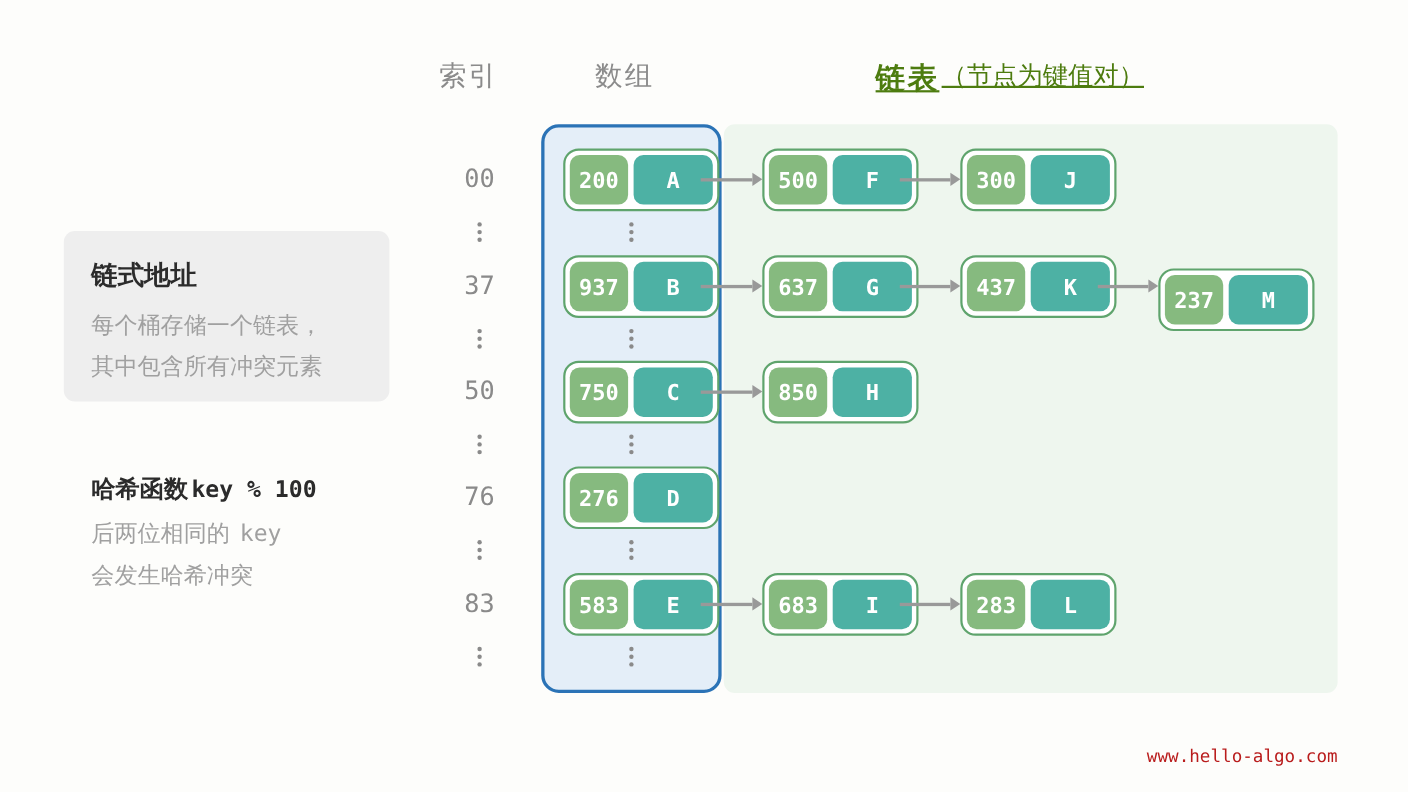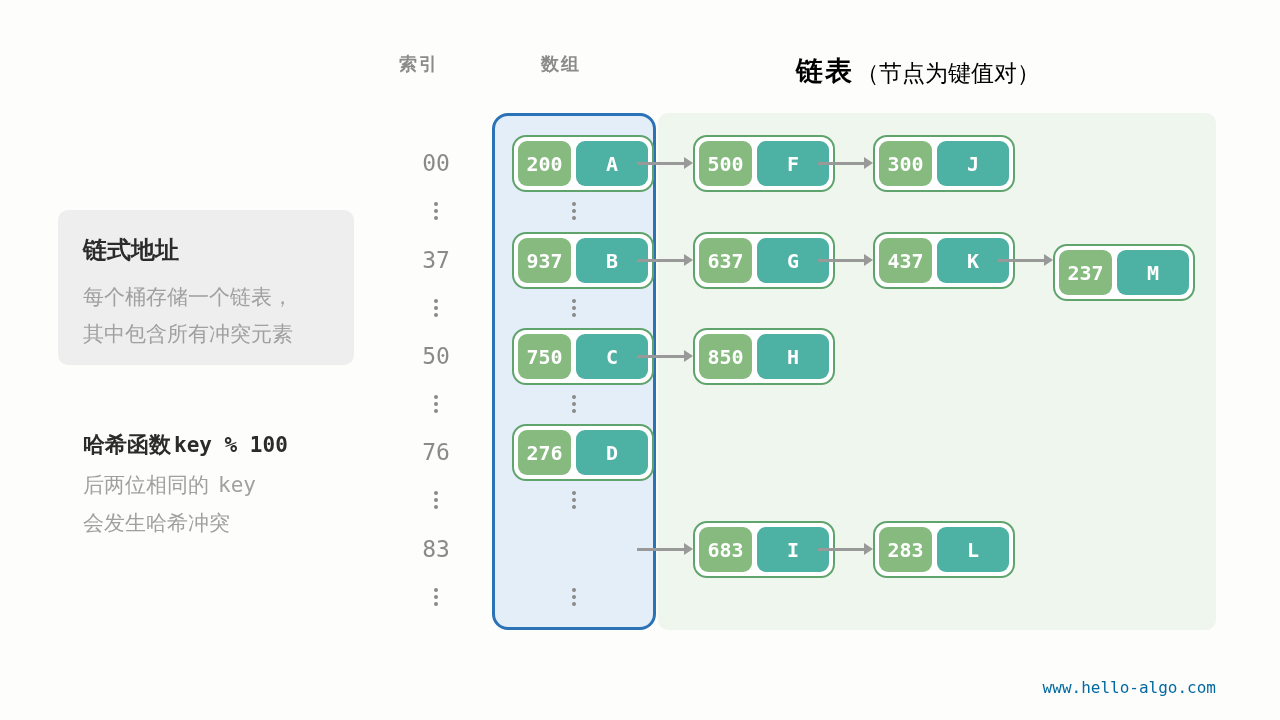--- a/index.html
+++ b/index.html
@@ -4,24 +4,24 @@
 <style>
   * { margin:0; padding:0; box-sizing:border-box; }
   html,body { background:#ffffff; }
   .canvas {
     position:relative; width:1280px; height:720px;
     background:#fdfdfb; overflow:hidden;
     font-family:"Liberation Sans", sans-serif;
   }
 
   
-  .hdr { position:absolute; top:52px; font-size:18px; font-weight:bold; color:#8b8b8b; letter-spacing:2px;text-align:right; }
+  .hdr { position:absolute; top:52px; font-size:25px; font-weight:normal; color:#8b8b8b; letter-spacing:2px;text-align:right; }
   .hdr-index { left:399px; }
   .hdr-array { left:541px; }
-  .hdr-list-wrap { position:absolute; top:53px; left:796px; color:#000000; display:flex; align-items:flex-end; }
+  .hdr-list-wrap { position:absolute; top:53px; left:796px; color:#4d7c0f; display:flex; align-items:flex-start;text-decoration:underline; }
   .hdr-list { font-size:27px; font-weight:bold; letter-spacing:2px; }
   .hdr-note { font-size:23px; margin-left:2px; }
 
   
   .info-box { position:absolute; left:58px; top:210px; width:296px; height:155px;
     background:#eeeeee; border-radius:10px; padding:24px 25px; }
   .info-title { font-size:24px; font-weight:bold; color:#2b2b2b; margin-bottom:12px; }
   .info-line { font-size:21px; color:#a0a0a0; line-height:37px; }
 
   
@@ -52,21 +52,21 @@
     color:#ffffff; font-family:"DejaVu Sans Mono", monospace; font-size:20px; font-weight:600; }
   .node .k { flex:0 0 53px; background:#86ba7f; }
   .node .v { flex:1; background:#4db1a4; }
 
   
   .arrow { position:absolute; height:3px; background:#999999; }
   .arrow::after { content:""; position:absolute; right:-9px; top:-5px; width:0; height:0;
     border-left:9px solid #999999; border-top:6px solid transparent; border-bottom:6px solid transparent; }
 
   .footer { position:absolute; right:64px; top:678px; font-family:"DejaVu Sans Mono", monospace;
-    font-size:16px; color:#0369a1; }
+    font-size:16px; color:#b91c1c; }
 </style>
 </head>
 <body>
 
 <div class="canvas">
 
   <div class="hdr hdr-index">索引</div>
   <div class="hdr hdr-array">数组</div>
   <div class="hdr-list-wrap">
     <span class="hdr-list">链表</span>
@@ -193,20 +193,24 @@
   <div class="node" style="left:693px;top:328px">
     <span class="k">850</span>
     <span class="v">H</span>
   </div>
 
   <div class="node" style="left:512px;top:424px">
     <span class="k">276</span>
     <span class="v">D</span>
   </div>
 
+  <div class="node" style="left:512px;top:521px">
+    <span class="k">583</span>
+    <span class="v">E</span>
+  </div>
   <div class="arrow" style="left:637px;top:548px;width:47px"></div>
   <div class="node" style="left:693px;top:521px">
     <span class="k">683</span>
     <span class="v">I</span>
   </div>
   <div class="arrow" style="left:818px;top:548px;width:46px"></div>
   <div class="node" style="left:873px;top:521px">
     <span class="k">283</span>
     <span class="v">L</span>
   </div>

